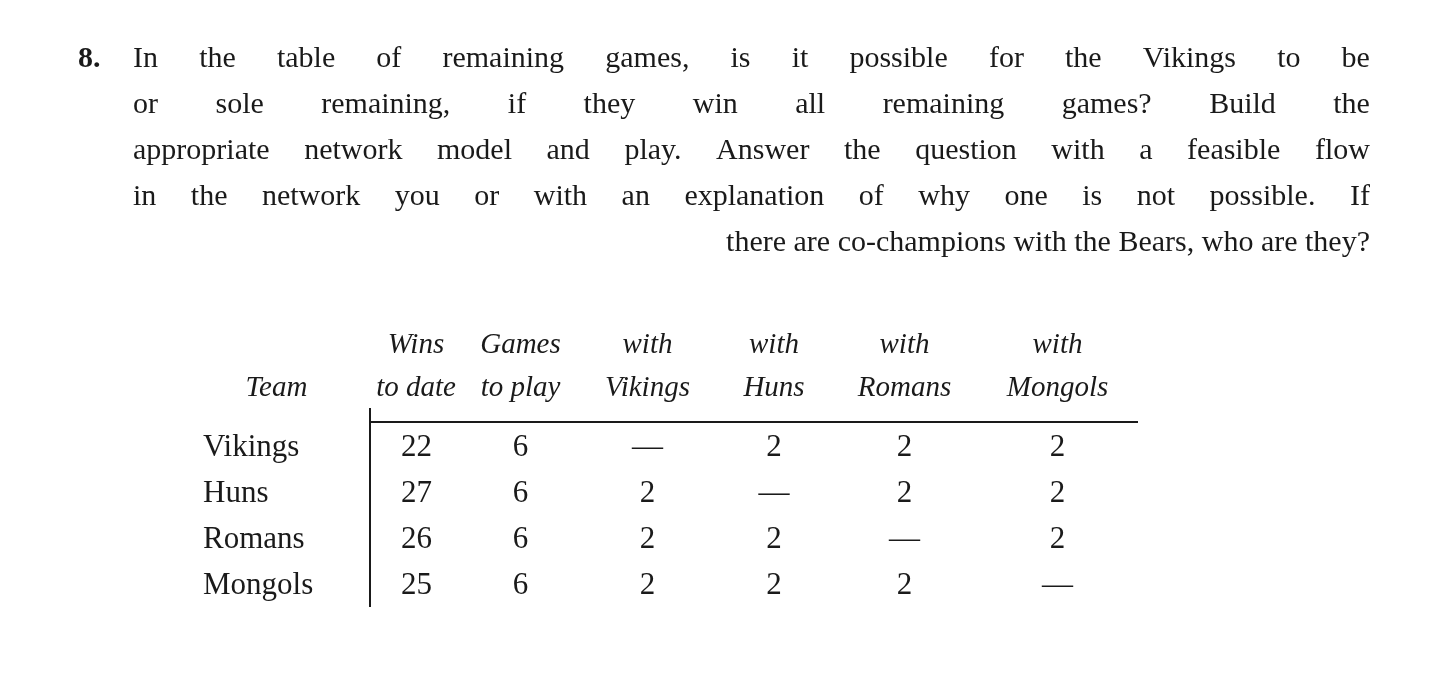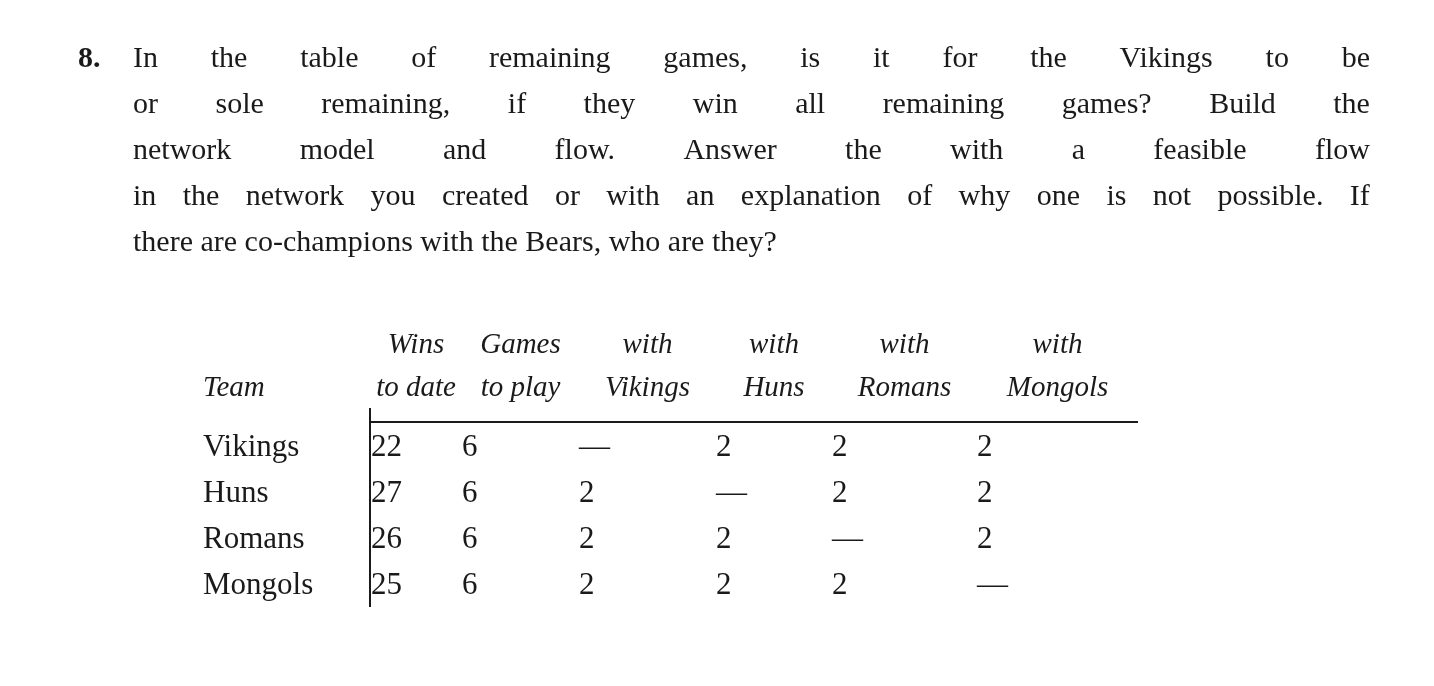--- a/index.html
+++ b/index.html
@@ -37,21 +37,21 @@
   }
   #problem-text {
     margin-left: 55px;
     font-size: 30px;
     line-height: 46px;
     text-align: justify;
     text-justify: inter-word;
     hyphens: none;
   }
   #problem-text .lastline {
-    text-align: left;
+    text-align: right;
   }
   
   .pline {
     display: block;
     white-space: nowrap;
   }
   .pline.just {
     display: flex;
     justify-content: space-between;
   }
@@ -87,31 +87,32 @@
     font-size: 29px;
     line-height: 43px;
     vertical-align: bottom;
     text-align: center;
     white-space: nowrap;
     padding-bottom: 4px;
   }
   .hdr .l1 { display: block; }
   .hdr .l2 { display: block; }
   .hdr.team-hdr {
-    text-align: left;
+    text-align: center;
     padding-right: 20px;
     padding-left: 8px;
   }
   .hdr.team-hdr .l1 { visibility: hidden; }
 
   
   .tbl tbody td {
     font-size: 31px;
     line-height: 46px;
     height: 46px;
+    text-align: center;
     vertical-align: middle;
     white-space: nowrap;
   }
   .tbl tbody td.rowlabel {
     text-align: left;
     padding-left: 8px;
     padding-right: 20px;
   }
   
   .vrule-cell {
@@ -142,57 +143,59 @@
   <div id="problem-text">
     <span class="pline just">
         <span class="w">In</span>
         <span class="w">the</span>
         <span class="w">table</span>
         <span class="w">of</span>
         <span class="w">remaining</span>
         <span class="w">games,</span>
         <span class="w">is</span>
         <span class="w">it</span>
+        <span class="w">possible</span>
         <span class="w">for</span>
         <span class="w">the</span>
         <span class="w">Vikings</span>
         <span class="w">to</span>
         <span class="w">be</span>
       </span>
     <span class="pline just">
         <span class="w">or</span>
         <span class="w">sole</span>
         <span class="w">remaining,</span>
         <span class="w">if</span>
         <span class="w">they</span>
         <span class="w">win</span>
         <span class="w">all</span>
         <span class="w">remaining</span>
         <span class="w">games?</span>
         <span class="w">Build</span>
         <span class="w">the</span>
       </span>
     <span class="pline just">
+        <span class="w">appropriate</span>
         <span class="w">network</span>
         <span class="w">model</span>
         <span class="w">and</span>
-        <span class="w">flow.</span>
+        <span class="w">play.</span>
         <span class="w">Answer</span>
         <span class="w">the</span>
+        <span class="w">question</span>
         <span class="w">with</span>
         <span class="w">a</span>
         <span class="w">feasible</span>
         <span class="w">flow</span>
       </span>
     <span class="pline just">
         <span class="w">in</span>
         <span class="w">the</span>
         <span class="w">network</span>
         <span class="w">you</span>
-        <span class="w">created</span>
         <span class="w">or</span>
         <span class="w">with</span>
         <span class="w">an</span>
         <span class="w">explanation</span>
         <span class="w">of</span>
         <span class="w">why</span>
         <span class="w">one</span>
         <span class="w">is</span>
         <span class="w">not</span>
         <span class="w">possible.</span>

